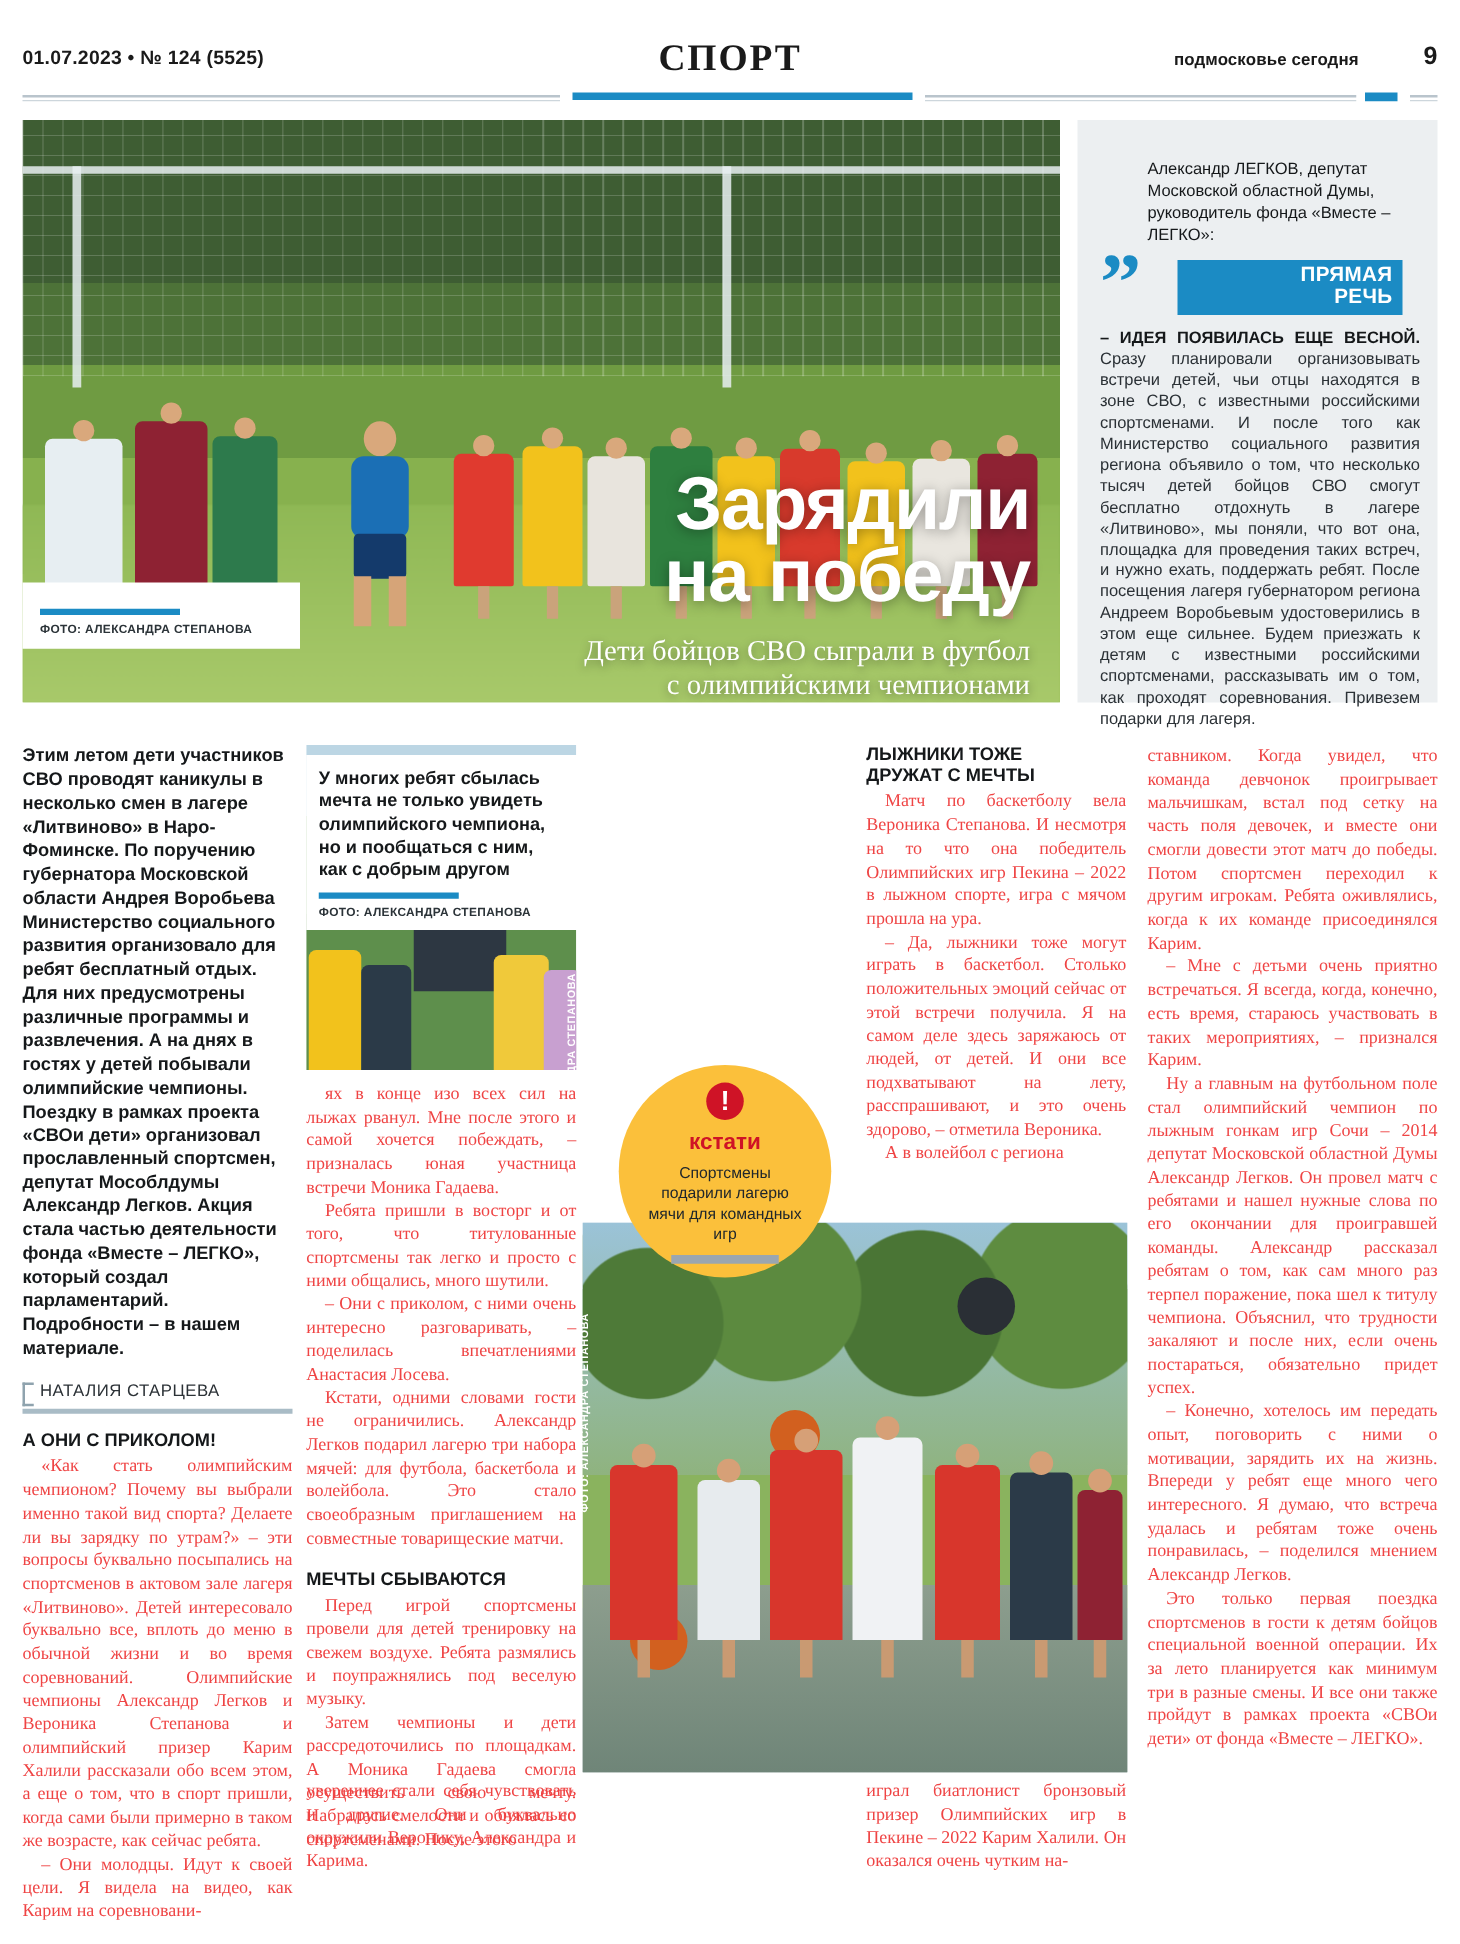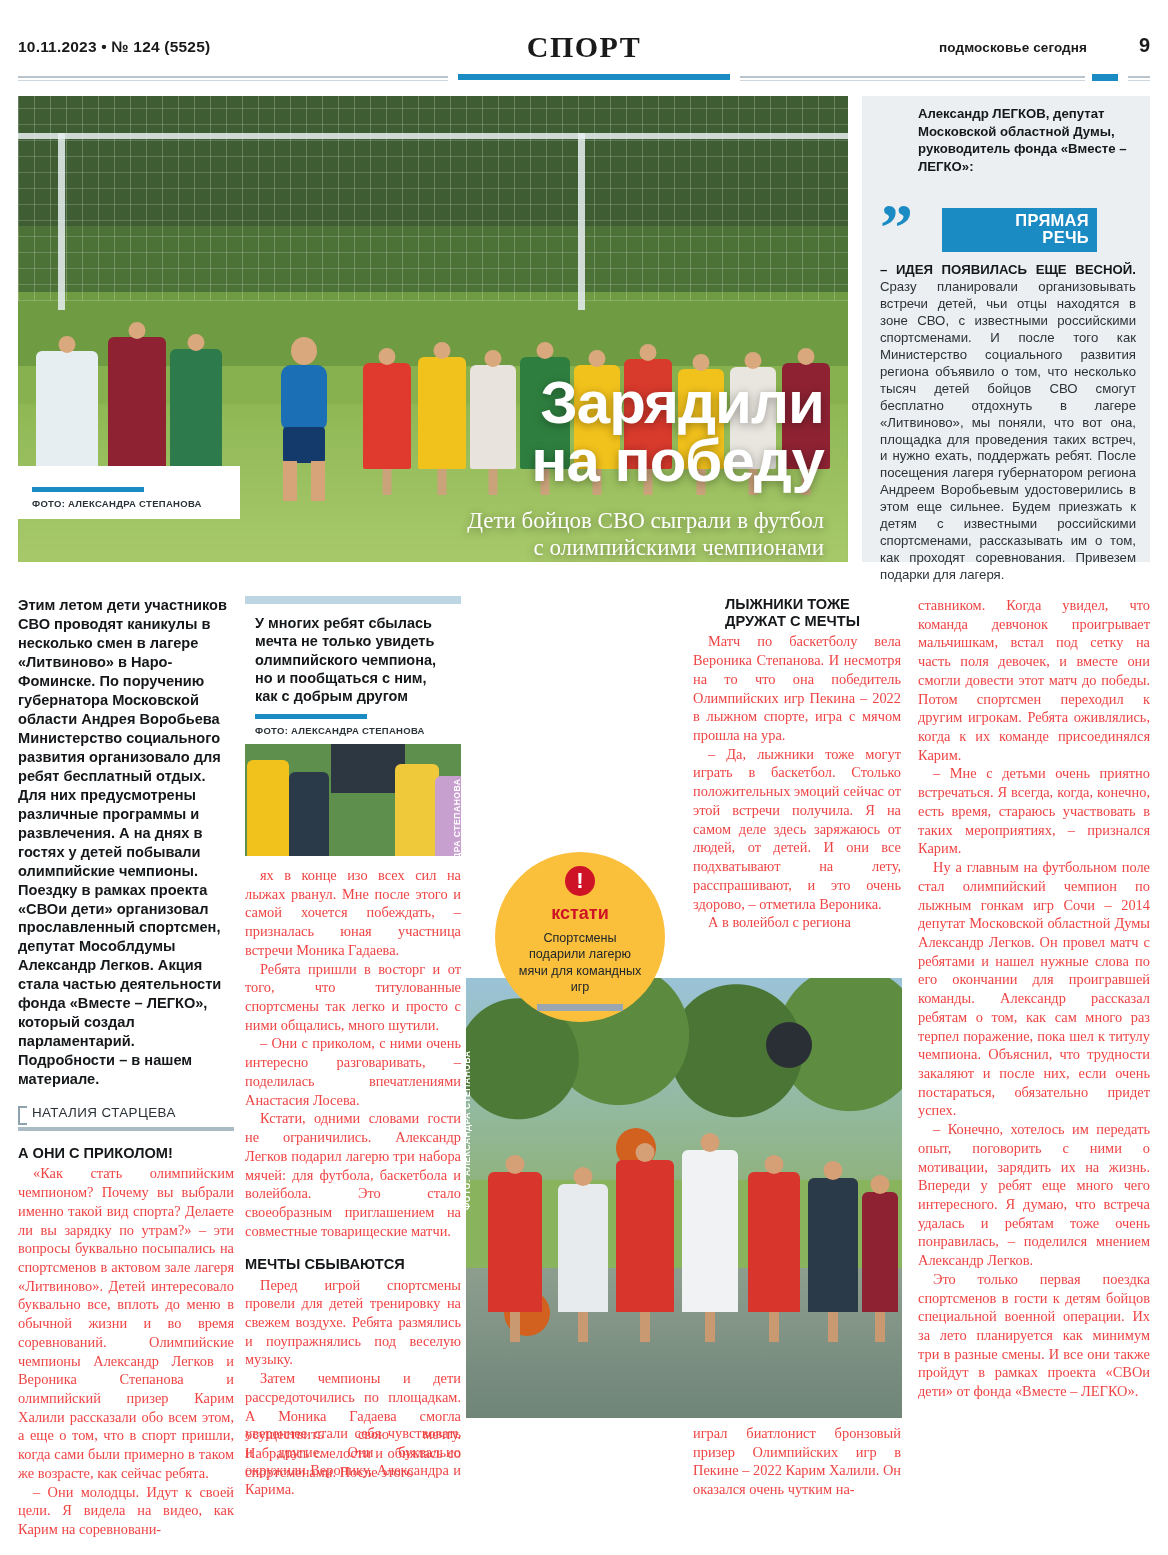--- a/index.html
+++ b/index.html
@@ -50,24 +50,24 @@
      font-family:"Liberation Serif", serif;font-size:23px;line-height:1.16;
      text-shadow:0 2px 8px rgba(0,0,0,.4);}
 
   .photo-cap{position:absolute;background:#fff;padding:12px 14px 10px 14px;}
   .photo-cap .t{font-weight:bold;font-size:14.5px;line-height:1.26;color:#15181a;}
   .photo-cap .bar{margin:9px 0 6px 0;width:112px;height:5px;background:#1b8bc4;}
   .photo-cap .cr{font-size:9.5px;font-weight:bold;letter-spacing:.3px;color:#2b3338;}
 
   
   .quote-box{position:absolute;left:862px;top:96px;width:288px;height:466px;background:#eceff1;}
-  .q-name{position:absolute;left:56px;top:9px;width:218px;font-weight:bold;font-size:13.2px;line-height:1.34;color:#15181a;}
+  .q-name{position:absolute;left:56px;top:30px;width:218px;font-weight:normal;font-size:13.2px;line-height:1.34;color:#15181a;}
   .q-markwrap{position:absolute;left:18px;top:112px;width:254px;height:42px;}
   .q-mark{position:absolute;left:0;top:-4px;font-family:"Liberation Serif",serif;font-size:66px;line-height:.7;color:#1b8bc4;font-weight:bold;}
-  .q-label{position:absolute;left:62px;top:0;width:155px;height:44px;background:#1b8bc4;color:#fff;
+  .q-label{position:absolute;left:62px;top:0;width:180px;height:44px;background:#1b8bc4;color:#fff;
      font-weight:bold;font-size:16.5px;line-height:1.02;text-align:right;padding:4px 8px 0 0;box-sizing:border-box;letter-spacing:.3px;}
   .q-body{position:absolute;left:18px;top:166px;width:256px;font-size:13.2px;line-height:1.285;color:#2b3136;text-align:justify;}
   .q-body b{color:#15181a;}
 
   
   .col{position:absolute;top:596px;}
   .c1{left:18px;width:216px;}
   .c2{left:245px;width:216px;}
   .c3{left:693px;width:208px;}
   .c4{left:918px;width:232px;}
@@ -124,21 +124,21 @@
 
   .bottom-c2{position:absolute;left:245px;top:1424px;width:216px;}
   .bottom-c3{position:absolute;left:693px;top:1424px;width:208px;}
 </style>
 </head>
 <body>
 
 <div class="page">
 
   <div class="masthead">
-    <div class="mh-date">10.11.2023 • № 124 (5525)</div>
+    <div class="mh-date">01.07.2023 • № 124 (5525)</div>
     <div class="mh-title">СПОРТ</div>
     <div class="mh-brand">подмосковье сегодня</div>
     <div class="mh-page">9</div>
   </div>
   <div class="rule" style="left:18px;top:76px;width:430px;"></div>
   <div class="rule thin" style="left:18px;top:80px;width:430px;"></div>
   <div class="rule-blue" style="left:458px;top:74px;width:272px;"></div>
   <div class="rule" style="left:740px;top:76px;width:345px;"></div>
   <div class="rule thin" style="left:740px;top:80px;width:345px;"></div>
   <div class="rule-blue small" style="left:1092px;top:74px;"></div>
@@ -265,21 +265,21 @@
     <p class="body">ях в конце изо всех сил на лыжах рванул. Мне после этого и самой хочется побеждать, – призналась юная участница встречи Моника Гадаева.</p>
     <p class="body">Ребята пришли в восторг и от того, что титулованные спортсмены так легко и просто с ними общались, много шутили.</p>
     <p class="body">– Они с приколом, с ними очень интересно разговаривать, – поделилась впечатлениями Анастасия Лосева.</p>
     <p class="body">Кстати, одними словами гости не ограничились. Александр Легков подарил лагерю три набора мячей: для футбола, баскетбола и волейбола. Это стало своеобразным приглашением на совместные товарищеские матчи.</p>
     <div class="sub">МЕЧТЫ СБЫВАЮТСЯ</div>
     <p class="body">Перед игрой спортсмены провели для детей тренировку на свежем воздухе. Ребята размялись и поупражнялись под веселую музыку.</p>
     <p class="body">Затем чемпионы и дети рассредоточились по площадкам. А Моника Гадаева смогла осуществить свою мечту. Набралась смелости и обнялась со спортсменами. После этого</p>
   </div>
 
   <div class="col c3">
-    <div class="sub" style="margin-top:0;margin-left:32px;">
+    <div class="sub" style="margin-top:0;">
       <div>ЛЫЖНИКИ ТОЖЕ</div>
       <div>ДРУЖАТ С МЕЧТЫ</div>
     </div>
     <p class="body">Матч по баскетболу вела Вероника Степанова. И несмотря на то что она победитель Олимпийских игр Пекина – 2022 в лыжном спорте, игра с мячом прошла на ура.</p>
     <p class="body">– Да, лыжники тоже могут играть в баскетбол. Столько положительных эмоций сейчас от этой встречи получила. Я на самом деле здесь заряжаюсь от людей, от детей. И они все подхватывают на лету, расспрашивают, и это очень здорово, – отметила Вероника.</p>
     <p class="body">А в волейбол с региона</p>
   </div>
 
   <div class="photo3b">
     <div class="bg"></div>

